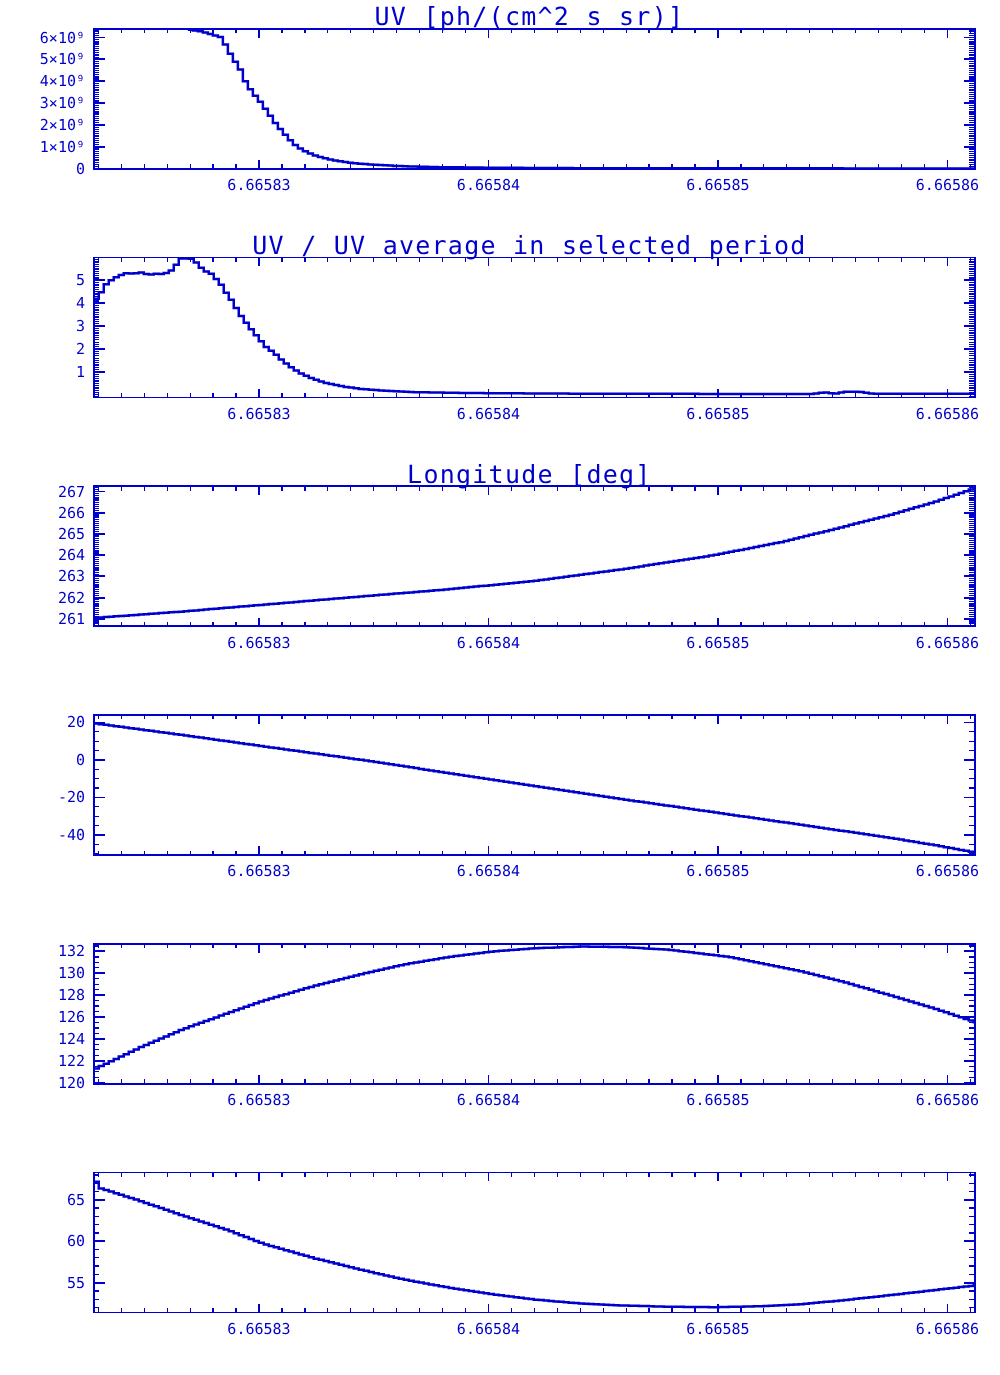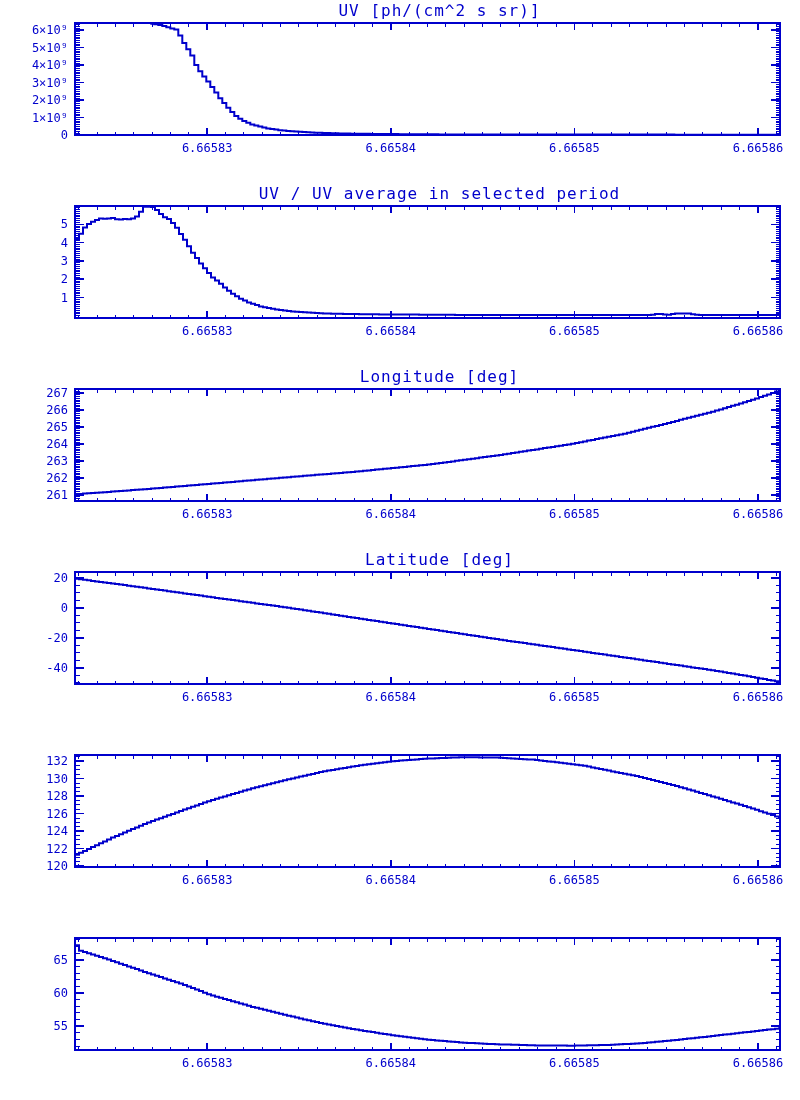--- a/index.html
+++ b/index.html
@@ -4,23 +4,23 @@
 <style>
   :root { --accent: #0000CC; }
   html,body { margin:0; padding:0; background:#ffffff; }
   body {
     width:800px; height:1100px; overflow:hidden;
     font-family:"DejaVu Sans Mono", monospace;
   }
   main { width:800px; }
   section.panel { position:relative; width:800px; height:183px; }
   .plot-title {
-    position:absolute; top:1px; left:87px; width:705px;
+    position:absolute; top:1px; left:71px; width:705px;
     text-align:center; color:var(--accent);
-    font-size:16px; letter-spacing:1px; white-space:pre;
+    font-size:20px; letter-spacing:1px; white-space:pre;
   }
   svg.plot { position:absolute; top:0; left:0; display:block; }
   svg.plot text {
     fill:var(--accent);
     font-family:"DejaVu Sans Mono", monospace;
     font-size:12px;
   }
 </style>
 </head>
 <body>
@@ -760,21 +760,20 @@
         <text x="68" y="116.09090909090878" text-anchor="end">262</text>
         <text x="68" y="99.12121212121187" text-anchor="end">263</text>
         <text x="68" y="82.15151515151496" text-anchor="end">264</text>
         <text x="68" y="65.18181818181804" text-anchor="end">265</text>
         <text x="68" y="48.21212121212115" text-anchor="end">266</text>
         <text x="68" y="31.24242424242422" text-anchor="end">267</text>
         <path d="M75.0 128.2 H79.0 V127.9 H83.0 V127.6 H87.0 V127.3 H91.0 V127.0 H95.0 V126.8 H99.0 V126.5 H103.0 V126.2 H107.0 V125.9 H111.0 V125.6 H115.0 V125.3 H119.0 V125.0 H123.0 V124.7 H127.0 V124.4 H131.0 V124.1 H135.0 V123.8 H139.0 V123.5 H143.0 V123.3 H147.0 V122.9 H151.0 V122.6 H155.0 V122.3 H159.0 V121.9 H163.0 V121.6 H167.0 V121.2 H171.0 V120.9 H175.0 V120.6 H179.0 V120.2 H183.0 V119.9 H187.0 V119.6 H191.0 V119.2 H195.0 V118.9 H199.0 V118.5 H203.0 V118.2 H207.0 V117.9 H211.0 V117.5 H215.0 V117.2 H219.0 V116.9 H223.0 V116.5 H227.0 V116.2 H231.0 V115.9 H235.0 V115.5 H239.0 V115.2 H243.0 V114.8 H247.0 V114.5 H251.0 V114.2 H255.0 V113.8 H259.0 V113.5 H263.0 V113.2 H267.0 V112.8 H271.0 V112.5 H275.0 V112.2 H279.0 V111.8 H283.0 V111.5 H287.0 V111.2 H291.0 V110.8 H295.0 V110.5 H299.0 V110.2 H303.0 V109.8 H307.0 V109.5 H311.0 V109.2 H315.0 V108.8 H319.0 V108.5 H323.0 V108.2 H327.0 V107.9 H331.0 V107.5 H335.0 V107.2 H339.0 V106.9 H343.0 V106.5 H347.0 V106.2 H351.0 V105.9 H355.0 V105.5 H359.0 V105.2 H363.0 V104.8 H367.0 V104.4 H371.0 V104.0 H375.0 V103.6 H379.0 V103.2 H383.0 V102.8 H387.0 V102.5 H391.0 V102.1 H395.0 V101.7 H399.0 V101.3 H403.0 V100.9 H407.0 V100.5 H411.0 V100.1 H415.0 V99.7 H419.0 V99.3 H423.0 V99.0 H427.0 V98.6 H431.0 V98.0 H435.0 V97.5 H439.0 V97.0 H443.0 V96.4 H447.0 V95.9 H451.0 V95.4 H455.0 V94.8 H459.0 V94.3 H463.0 V93.8 H467.0 V93.2 H471.0 V92.7 H475.0 V92.2 H479.0 V91.6 H483.0 V91.1 H487.0 V90.6 H491.0 V90.0 H495.0 V89.5 H499.0 V88.9 H503.0 V88.3 H507.0 V87.7 H511.0 V87.1 H515.0 V86.4 H519.0 V85.8 H523.0 V85.2 H527.0 V84.6 H531.0 V84.0 H535.0 V83.4 H539.0 V82.8 H543.0 V82.1 H547.0 V81.5 H551.0 V80.9 H555.0 V80.3 H559.0 V79.7 H563.0 V79.1 H567.0 V78.4 H571.0 V77.7 H575.0 V77.0 H579.0 V76.2 H583.0 V75.4 H587.0 V74.6 H591.0 V73.9 H595.0 V73.1 H599.0 V72.3 H603.0 V71.5 H607.0 V70.8 H611.0 V70.0 H615.0 V69.2 H619.0 V68.4 H623.0 V67.7 H627.0 V66.8 H631.0 V65.8 H635.0 V64.8 H639.0 V63.8 H643.0 V62.8 H647.0 V61.8 H651.0 V60.8 H655.0 V59.9 H659.0 V58.9 H663.0 V57.9 H667.0 V56.9 H671.0 V55.9 H675.0 V54.9 H679.0 V53.8 H683.0 V52.8 H687.0 V51.8 H691.0 V50.8 H695.0 V49.8 H699.0 V48.8 H703.0 V47.7 H707.0 V46.7 H711.0 V45.7 H715.0 V44.5 H719.0 V43.4 H723.0 V42.2 H727.0 V41.0 H731.0 V39.8 H735.0 V38.7 H739.0 V37.5 H743.0 V36.3 H747.0 V35.1 H751.0 V33.7 H755.0 V32.4 H759.0 V31.1 H763.0 V29.7 H767.0 V28.4 H771.0 V27.0 H775.0 V25.6 H779.0 V24.2 H780" fill="none" stroke="#0000CC" stroke-width="2"></path>
       </svg>
   </section>
   <section class="panel">
-    <div class="plot-title">Latitude [deg]</div>
     <svg class="plot" width="800" height="183" viewBox="0 0 800 183">
         <g shape-rendering="crispEdges">
           <line x1="78.67187499397002" y1="135" x2="78.67187499397002" y2="131.5" stroke="#0000CC" stroke-width="1"></line>
           <line x1="78.67187499397002" y1="23" x2="78.67187499397002" y2="26.5" stroke="#0000CC" stroke-width="1"></line>
           <line x1="97.03124999643298" y1="135" x2="97.03124999643298" y2="131.5" stroke="#0000CC" stroke-width="1"></line>
           <line x1="97.03124999643298" y1="23" x2="97.03124999643298" y2="26.5" stroke="#0000CC" stroke-width="1"></line>
           <line x1="115.39062499889593" y1="135" x2="115.39062499889593" y2="131.5" stroke="#0000CC" stroke-width="1"></line>
           <line x1="115.39062499889593" y1="23" x2="115.39062499889593" y2="26.5" stroke="#0000CC" stroke-width="1"></line>
           <line x1="133.74999998505245" y1="135" x2="133.74999998505245" y2="131.5" stroke="#0000CC" stroke-width="1"></line>
           <line x1="133.74999998505245" y1="23" x2="133.74999998505245" y2="26.5" stroke="#0000CC" stroke-width="1"></line>

